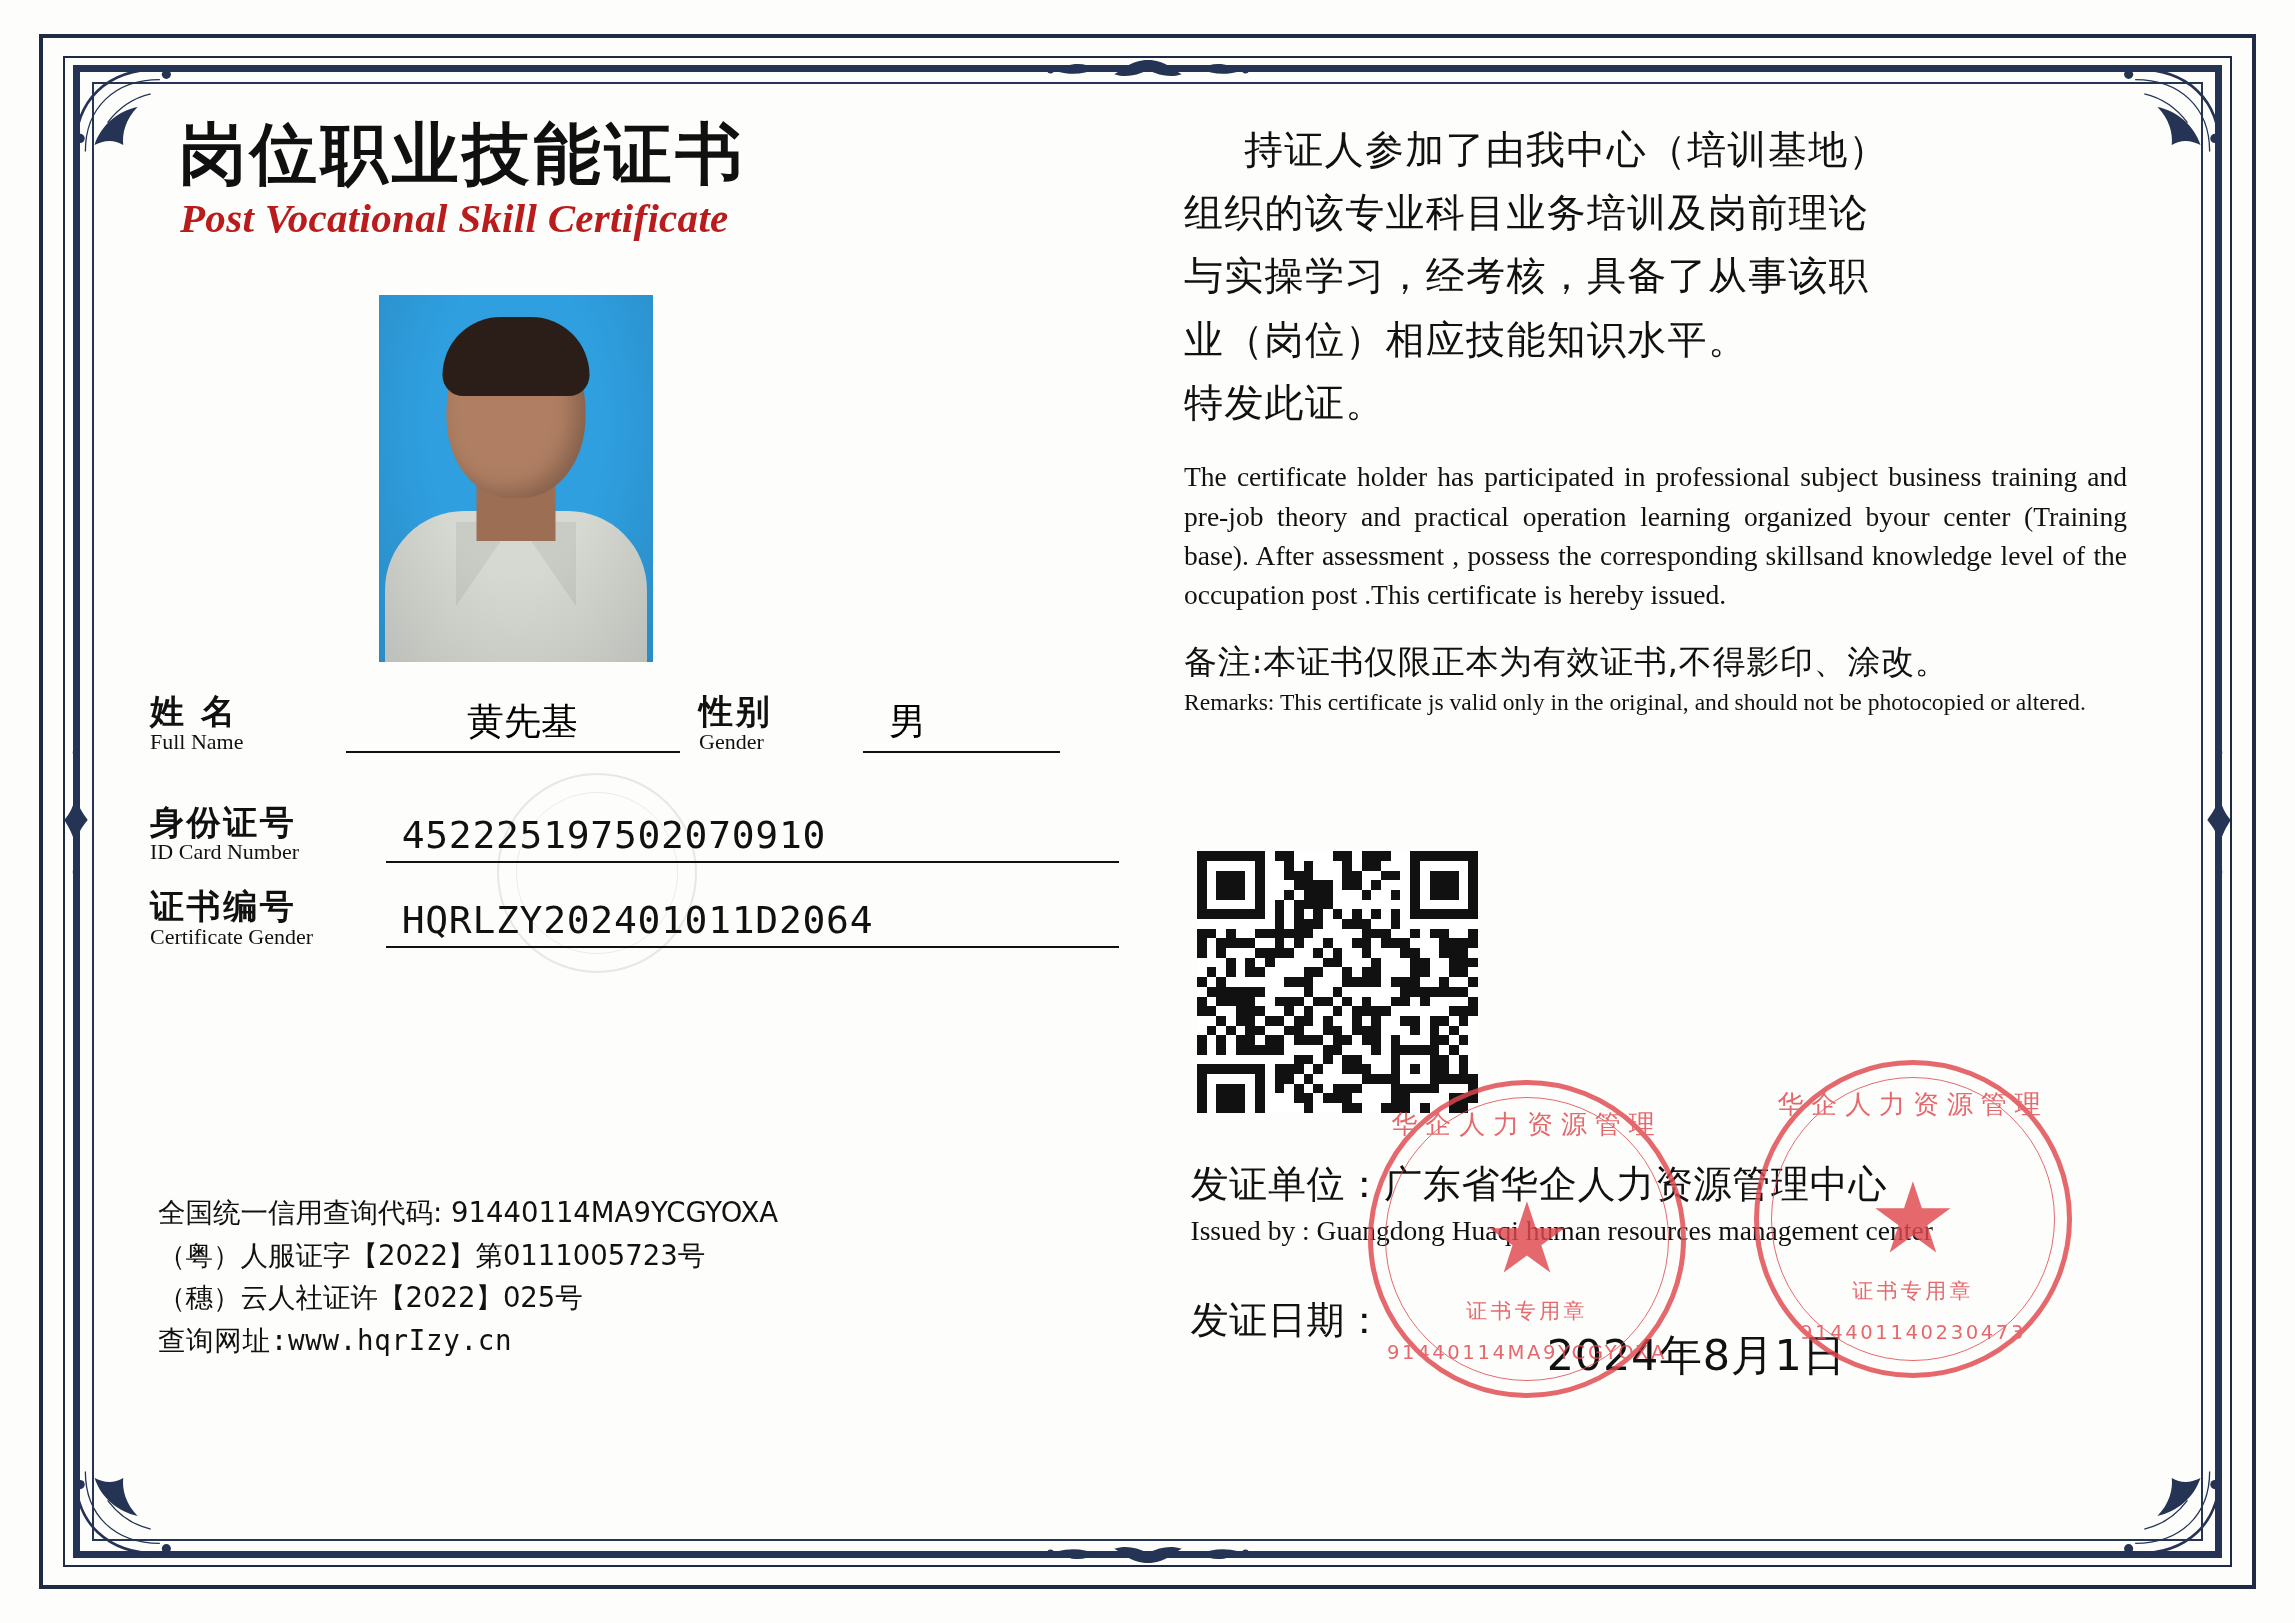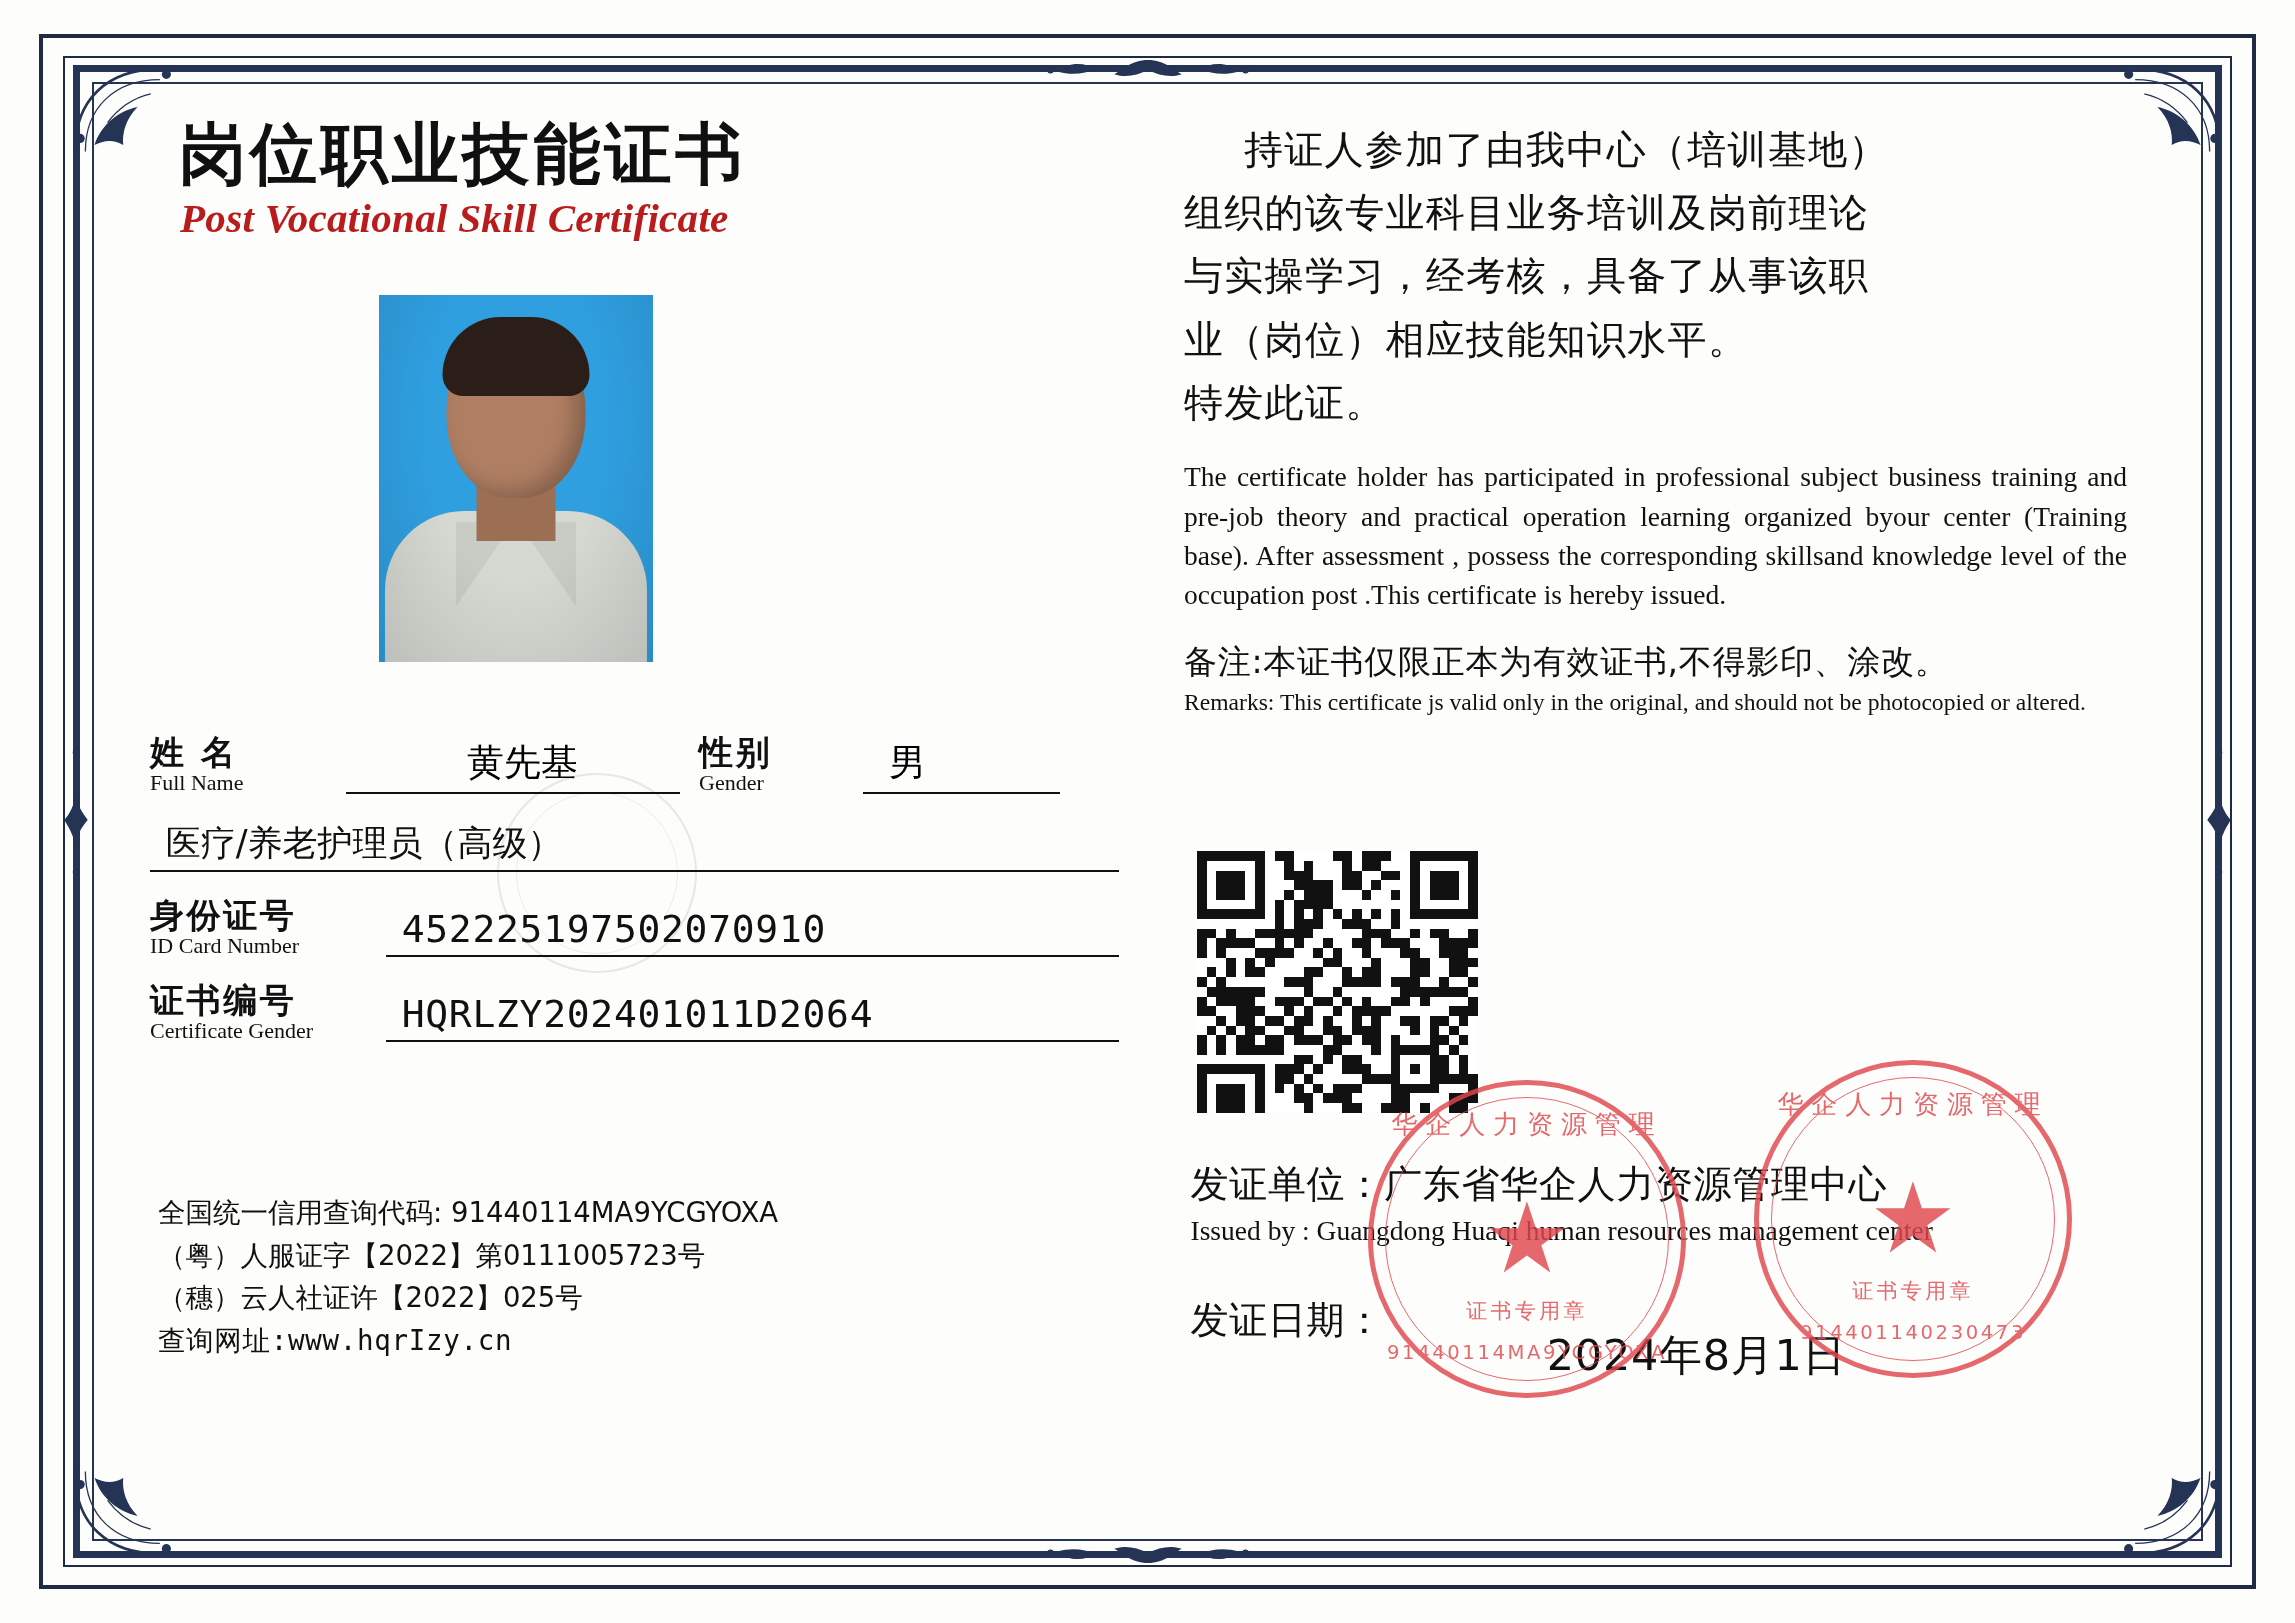--- a/index.html
+++ b/index.html
@@ -199,21 +199,20 @@
     border: 1.3px solid rgba(70,70,70,0.18);
     border-radius: 50%;
   }
 
   
   .fields {
     position: absolute;
     left: 0;
     top: 576px;
     width: 969px;
-    margin-top: 41px;
   }
   .field-row {
     position: relative;
     display: flex;
     align-items: flex-end;
     margin-bottom: 26px;
   }
   .lbl {
     width: 196px;
     flex: 0 0 auto;
@@ -523,21 +522,20 @@
           </div>
           <div class="val-name">黄先基</div>
           <div class="lbl lbl2">
             <span class="cn">性别</span>
             <span class="en">Gender</span>
           </div>
           <div class="val-gender">男</div>
         </div>
 
         <div class="field-row row-prof">
-          <div class="val">医疗/养老护理员（高级）</div>
         </div>
 
         <div class="field-row row-id">
           <div class="lbl">
             <span class="cn">身份证号</span>
             <span class="en">ID Card Number</span>
           </div>
           <div class="val num">452225197502070910</div>
         </div>
 

